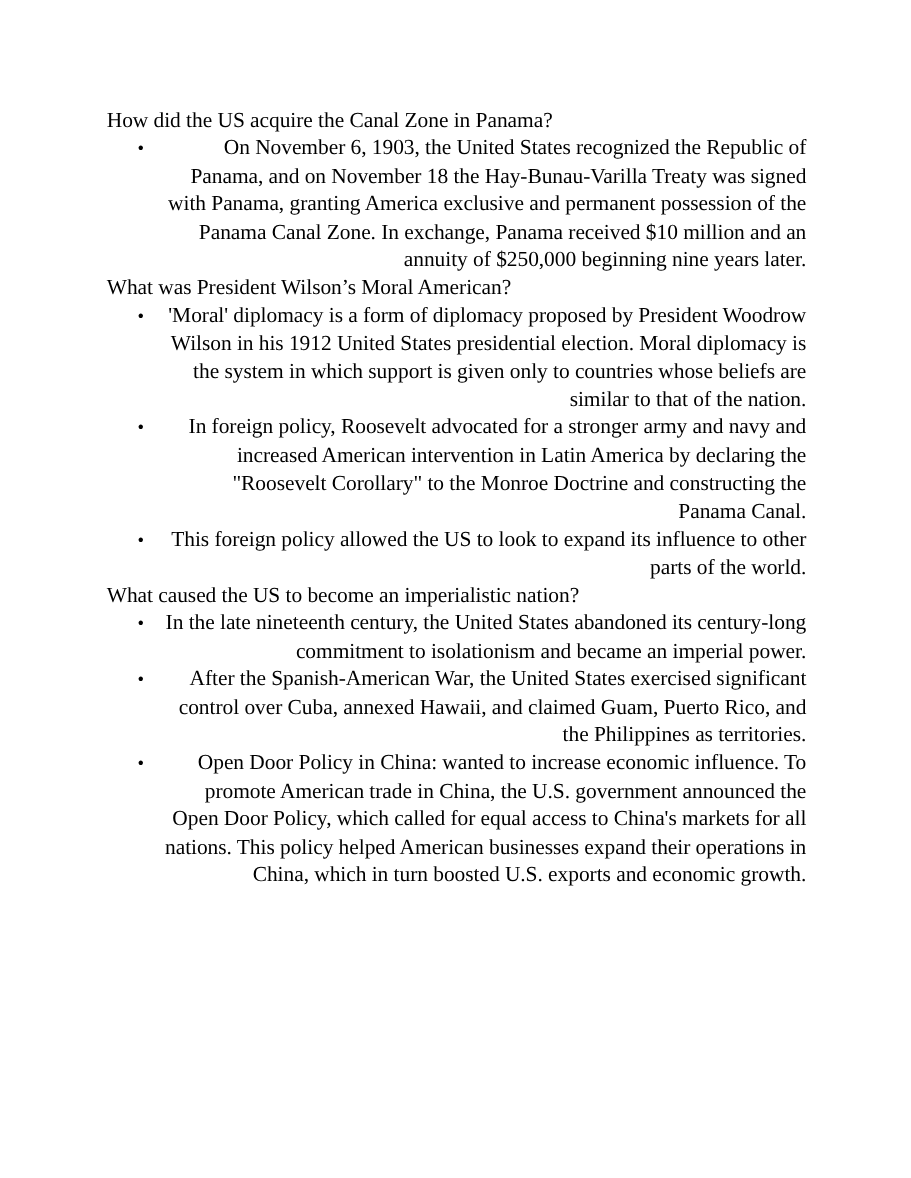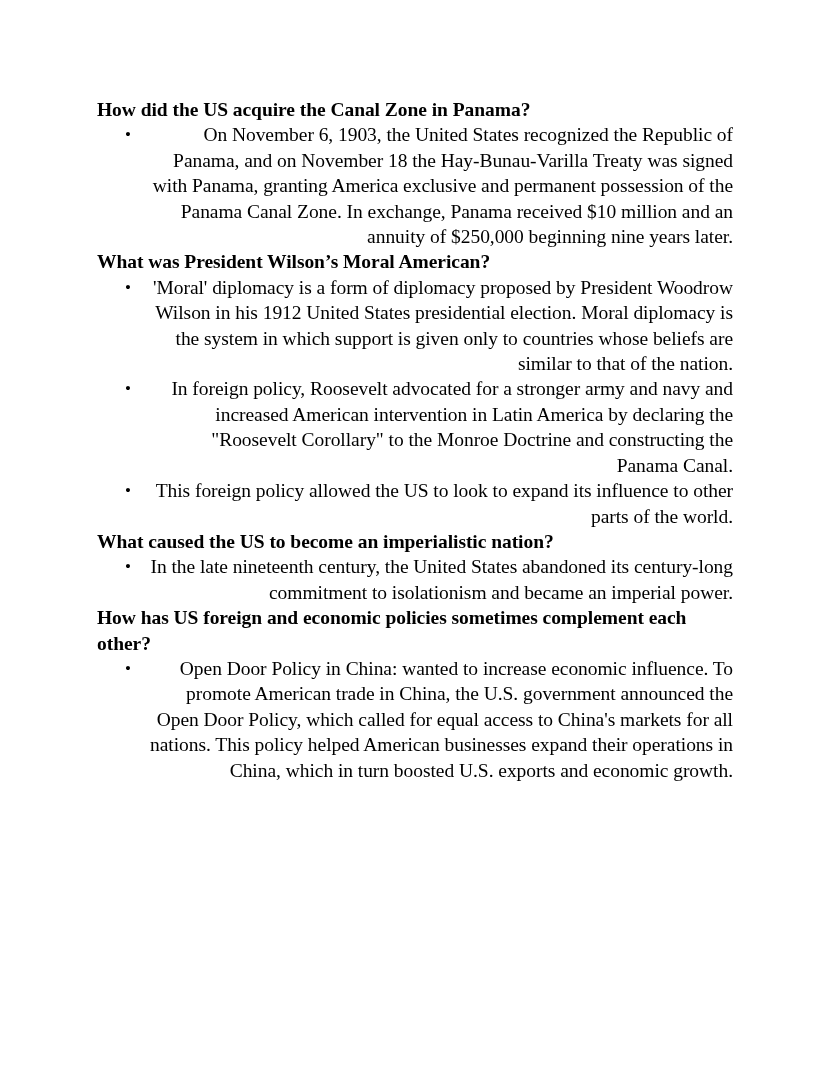--- a/index.html
+++ b/index.html
@@ -21,21 +21,21 @@
     background: #ffffff;
     box-sizing: border-box;
     padding: 97px 95px 0 97px;
     overflow: hidden;
   }
   .qa-block {
     margin: 0;
   }
   .question {
     font-size: 19.5px;
-    font-weight: bold;
+    font-weight: normal;
     line-height: 25.4px;
     margin: 0;
     text-align: left;
     letter-spacing: -0.05px;
   }
   .bullet-list {
     list-style: none;
     margin: 0;
     padding: 0;
   }
@@ -77,22 +77,22 @@
       <div class="qa-block">
         <ul class="bullet-list">
           <li class="bullet-item">In foreign policy, Roosevelt advocated for a stronger army and navy and increased American intervention in Latin America by declaring the "Roosevelt Corollary" to the Monroe Doctrine and constructing the Panama Canal.</li>
           <li class="bullet-item">This foreign policy allowed the US to look to expand its influence to other parts of the world.</li>
         </ul>
       </div>
       <div class="qa-block">
         <p class="question">What caused the US to become an imperialistic nation?</p>
         <ul class="bullet-list">
           <li class="bullet-item">In the late nineteenth century, the United States abandoned its century-long commitment to isolationism and became an imperial power.</li>
+          <li class="bullet-item">After the Spanish-American War, the United States exercised significant control over Cuba, annexed Hawaii, and claimed Guam, Puerto Rico, and the Philippines as territories.</li>
         </ul>
       </div>
       <div class="qa-block">
-        <p class="question">How has US foreign and economic policies sometimes complement each other?</p>
         <ul class="bullet-list">
           <li class="bullet-item">Open Door Policy in China: wanted to increase economic influence. To promote American trade in China, the U.S. government announced the Open Door Policy, which called for equal access to China's markets for all nations. This policy helped American businesses expand their operations in China, which in turn boosted U.S. exports and economic growth.</li>
         </ul>
       </div>
     </div>
 </div>
 
 </body></html>

